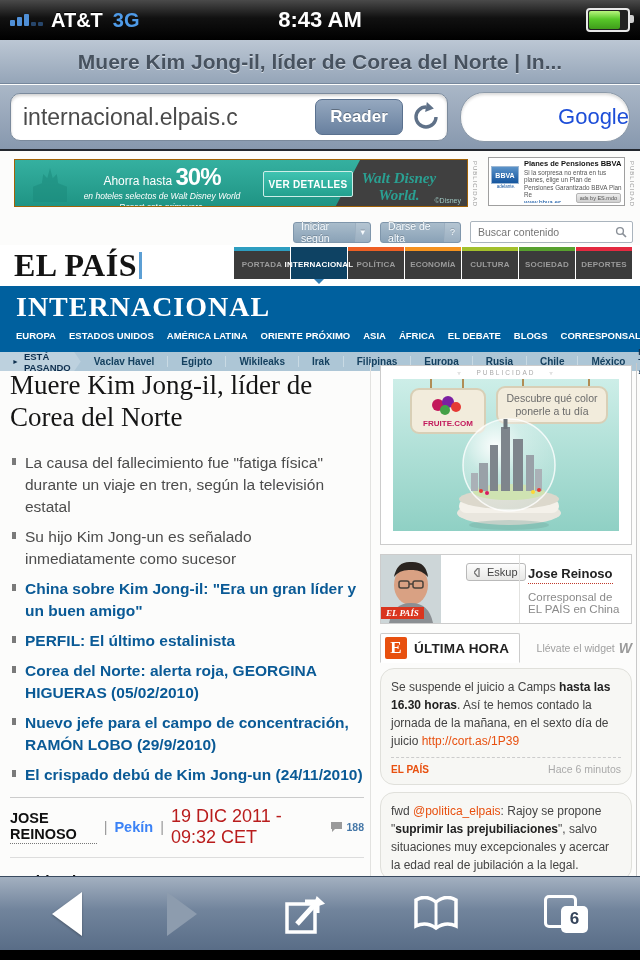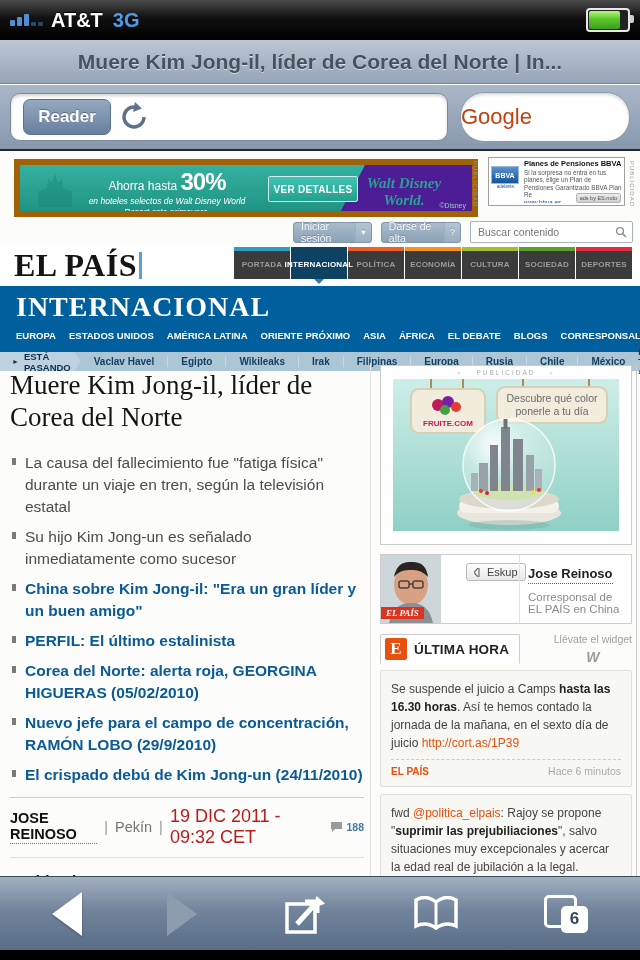--- a/index.html
+++ b/index.html
@@ -27,26 +27,26 @@
     background:linear-gradient(#aab7c7,#8798ae);border-bottom:2px solid #23272e;
     display:flex;align-items:center;gap:12px;padding:0 10px;box-sizing:border-box;}
   .url-field{width:438px;height:48px;background:#fff;border:1px solid #7b8a9c;border-radius:10px;
     box-shadow:inset 0 2px 3px rgba(0,0,0,.18);display:flex;align-items:center;padding:0 6px 0 12px;box-sizing:border-box;gap:8px;}
   .url-text{flex:1;font-size:23px;color:#4a4a4a;white-space:nowrap;overflow:hidden;}
   .reader-btn{flex:none;width:86px;height:34px;border-radius:7px;border:1px solid #5a718f;
     background:linear-gradient(#95a8bf,#68809f);color:#fff;font-weight:bold;font-size:17px;
     display:flex;align-items:center;justify-content:center;text-shadow:0 -1px 0 rgba(0,0,0,.3);}
   .refresh{flex:none;width:30px;height:30px;}
   .google-field{flex:1;height:48px;border-radius:24px;background:#fff;border:1px solid #8c9aa9;
-    box-shadow:inset 0 2px 3px rgba(0,0,0,.15);display:flex;align-items:center;justify-content:flex-start;
-    font-size:22px;color:#c2410c;}
+    box-shadow:inset 0 2px 3px rgba(0,0,0,.15);display:flex;align-items:center;justify-content:flex-end;
+    font-size:22px;color:#1d4ed8;}
   
   .content{position:absolute;top:151px;left:0;width:640px;height:725px;background:#fcfcfb;overflow:hidden;}
   
-  .disney{position:absolute;left:14px;top:8px;width:452px;height:46px;border:6px solid #a16207;background:#4c1d95;overflow:hidden;}
+  .disney{position:absolute;left:14px;top:8px;width:452px;height:46px;border:1px solid #a16207;background:#404040;overflow:hidden;}
   .disney-teal{position:absolute;left:0;top:0;bottom:0;width:345px;background:linear-gradient(#35b0a0,#1f9484);
     clip-path:polygon(0 0,100% 0,93% 100%,0 100%);}
   .disney-castle{position:absolute;left:18px;top:8px;width:34px;height:34px;background:#1b8a7b;opacity:.55;
     clip-path:polygon(50% 0,58% 30%,70% 18%,74% 45%,100% 55%,100% 100%,0 100%,0 55%,26% 45%,30% 18%,42% 30%);}
   .disney-txt{position:absolute;left:52px;top:3px;width:190px;color:#fff;text-align:center;}
   .disney-l1{font-size:12px;}
   .disney-l1 b{font-size:24px;font-weight:bold;letter-spacing:-1px;}
   .disney-l2{font-size:8.5px;line-height:1.25;font-style:italic;}
   .ver-detalles{position:absolute;left:248px;top:11px;width:88px;height:24px;border:1px solid #cdeee8;border-radius:2px;
     background:linear-gradient(#3fc3b1,#23a08e);color:#fff;font-size:10px;font-weight:bold;
@@ -112,21 +112,21 @@
   .kicker{font-size:10px;font-weight:bold;color:#8f8f8f;letter-spacing:.4px;white-space:nowrap;}
   .kicker-line{flex:1;height:1px;background:#ccc;}
   .headline{font-family:"Liberation Serif",serif;font-size:27px;color:#151515;line-height:1.18;margin-top:7px;font-weight:normal;}
   .bullets{margin:15px 0 0 0;padding:0;list-style:none;}
   .bullets li{position:relative;padding-left:15px;margin-bottom:8px;font-size:15.5px;line-height:1.42;color:#4c4c4c;}
   .bullets li:before{content:"";position:absolute;left:2px;top:6px;width:4px;height:7px;background:#7a7a7a;}
   .bullets li.link{color:#0a5a96;font-weight:bold;}
   .byline{margin-top:11px;border-top:1px solid #ccc;padding-top:8px;display:flex;align-items:center;font-size:14.5px;}
   .byline .author{font-weight:bold;color:#101010;border-bottom:1px dotted #777;padding-bottom:1px;}
   .byline .sep{color:#999;margin:0 7px;font-weight:normal;}
-  .byline .loc{font-weight:normal;color:#737373;}
+  .byline .loc{font-weight:bold;color:#3b82f6;}
   .byline .date{color:#b91c1c;font-size:18px;}
   .comments{margin-left:auto;display:flex;align-items:flex-start;gap:3px;}
   .comments .cnt{font-size:10.5px;font-weight:bold;color:#4678a8;}
   .tags-block{margin-top:9px;border-top:1px solid #ddd;padding-top:8px;line-height:1.85;}
   .tags-label{font-size:15.5px;font-weight:bold;color:#111;margin-right:12px;}
   
   .sidebar{position:absolute;left:380px;top:214px;width:252px;}
   .adbox{border:1px solid #ccc;background:#fff;height:180px;box-sizing:border-box;padding-top:3px;}
   .pub-h{text-align:center;font-size:6.5px;color:#aaa;letter-spacing:2px;}
   .pub-h .tick{color:#bbb;font-size:6px;margin:0 14px;}
@@ -142,24 +142,24 @@
     font-size:11px;color:#444;padding:2px 7px;display:flex;align-items:center;gap:4px;}
   .corr-txt{flex:1;border-left:1px solid #e2e2e0;padding:9px 8px;box-sizing:border-box;}
   .corr-name{font-size:13px;font-weight:bold;color:#222;border-bottom:1px dotted #c0392b;display:inline-block;padding-bottom:2px;}
   .corr-role{font-size:11.5px;color:#8a8a8a;margin-top:7px;}
   .uh-head{margin-top:9px;display:flex;align-items:center;}
   .uh-tab{border:1px solid #ccc;border-bottom-color:#fff;background:#fff;display:flex;align-items:center;gap:7px;
     padding:3px 10px 3px 4px;border-radius:2px 2px 0 0;}
   .uh-e{width:22px;height:22px;background:#e8500f;border-radius:2px;color:#fff;
     font-family:"Liberation Serif",serif;font-weight:bold;font-size:17px;display:flex;align-items:center;justify-content:center;}
   .uh-title{font-size:13.5px;font-weight:bold;color:#222;letter-spacing:.2px;}
-  .uh-widget{margin-left:auto;font-size:10.5px;color:#a0a0a0;display:flex;align-items:center;gap:4px;flex-direction:column;}
+  .uh-widget{margin-left:auto;font-size:10.5px;color:#a0a0a0;display:flex;align-items:center;gap:4px;}
   .uh-w{font-size:14px;font-weight:bold;color:#9a9a9a;font-style:italic;}
   .uh-entries{margin-top:5px;display:flex;flex-direction:column;gap:7px;}
-  .uh-entry{background:#f7f7f4;border:1px solid #e0e0db;border-radius:2px;padding:9px 10px 6px 10px;
+  .uh-entry{background:#f7f7f4;border:1px solid #e0e0db;border-radius:14px;padding:9px 10px 6px 10px;
     font-size:12px;color:#444;line-height:1.5;}
   .uh-entry b{color:#222;}
   .uh-link{color:#e8500f;}
   .uh-foot{margin-top:7px;border-top:1px dashed #ccc;padding-top:4px;display:flex;align-items:center;}
   .uh-src{font-size:10px;font-weight:bold;color:#e8500f;}
   .uh-time{margin-left:auto;font-size:10.5px;color:#aaa;}
   .page-edge{position:absolute;right:3px;top:212px;width:1px;height:513px;background:#c9c9c9;}
   
   .toolbar{position:absolute;top:876px;left:0;width:640px;height:74px;
     background:linear-gradient(#a3b0c0,#71849c 45%,#596d87);border-top:1px solid #394a5f;
@@ -182,30 +182,32 @@
   <div class="status-bar">
     <span class="signal">
       <i style="height:6px"></i>
         <i style="height:9px"></i>
         <i style="height:12px"></i>
         <i class="dim" style="height:4px"></i>
         <i class="dim" style="height:4px"></i>
     </span>
     <span class="carrier">AT&amp;T</span>
     <span class="net">3G</span>
+    <span class="clock">8:43 AM</span>
     <span class="battery">
         <span class="lvl"></span>
         <span class="tip"></span>
       </span>
   </div>
 
   <div class="title-bar">Muere Kim Jong-il, líder de Corea del Norte | In...</div>
 
   <div class="url-bar">
     <div class="url-field">
+      <span class="url-text">internacional.elpais.c</span>
       <span class="reader-btn">Reader</span>
       <svg class="refresh" viewBox="0 0 30 30">
         <path d="M15 5 a10 10 0 1 0 10 10" fill="none" stroke="#5f7188" stroke-width="3.4"></path>
         <path d="M15 0 L23 5 L15 10 Z" fill="#5f7188" transform="rotate(10 15 5)"></path>
       </svg>
     </div>
     <div class="google-field">
       <span>Google</span>
     </div>
   </div>
@@ -237,21 +239,21 @@
         <div class="bbva-title">Planes de Pensiones BBVA</div>
         <div class="bbva-body">Si la sorpresa no entra en tus planes, elige un Plan de Pensiones Garantizado BBVA Plan Re</div>
         <div class="bbva-link">www.bbva.es</div>
         <div class="ads-by">ads by ES.mdo</div>
       </div>
     </div>
     <div class="pub-v" style="left:627px;top:10px;height:42px;">PUBLICIDAD</div>
 
     <div class="account-bar">
       <div class="acct-btn">
-        <span class="lbl">Iniciar sesión</span>
+        <span class="lbl">Iniciar según</span>
         <span class="aux">▾</span>
       </div>
       <div class="acct-btn">
         <span class="lbl">Darse de alta</span>
         <span class="aux">?</span>
       </div>
       <div class="site-search">
         <input placeholder="Buscar contenido" style="">
         <svg width="12" height="12" viewBox="0 0 12 12">
           <circle cx="5" cy="5" r="3.4" fill="none" stroke="#8a9098" stroke-width="1.4"></circle>

